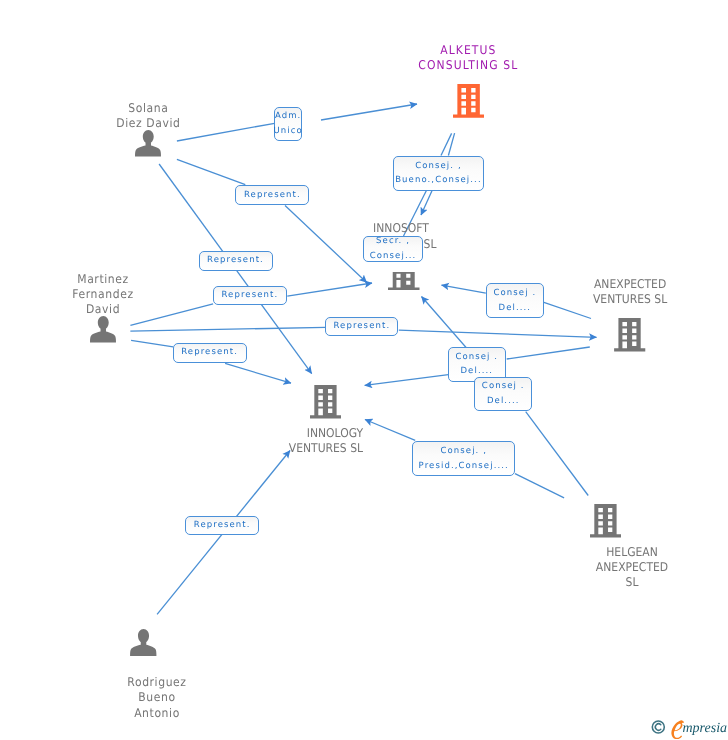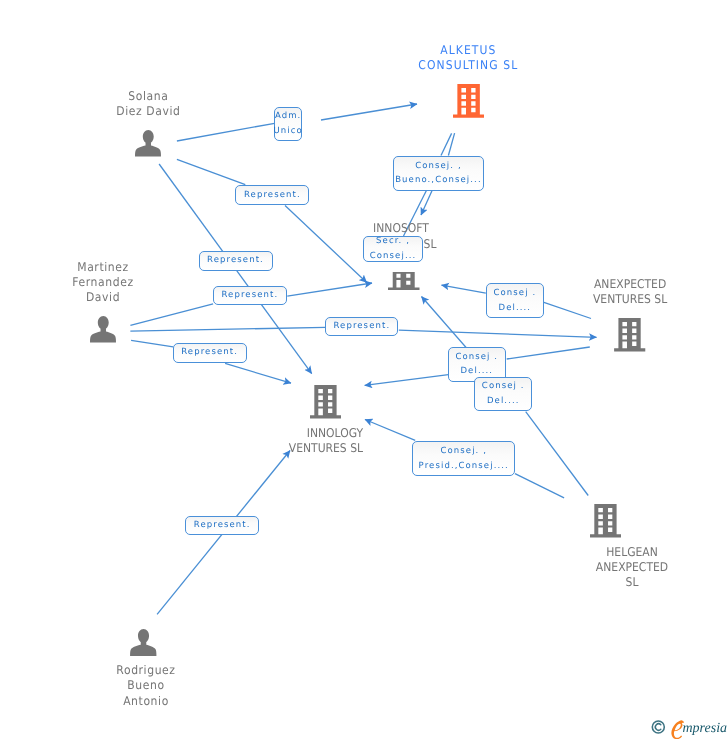--- a/index.html
+++ b/index.html
@@ -6,23 +6,23 @@
 body{width:728px;height:740px;background:#fff;position:relative;overflow:hidden;
      font-family:"DejaVu Sans",sans-serif;-webkit-font-smoothing:antialiased;
      text-rendering:geometricPrecision;}
 #stage{position:absolute;left:0;top:0;width:728px;height:740px;
   will-change:transform;transform:translateZ(0);}
 svg#edges{position:absolute;left:0;top:0;width:728px;height:740px;pointer-events:none;}
 .node{position:absolute;}
 .nicon{position:absolute;display:block;}
 .ntext{position:absolute;text-align:center;color:#757575;font-size:12px;
   font-stretch:condensed;line-height:15.2px;white-space:nowrap;letter-spacing:0;}
-.ntext.person{letter-spacing:0.6px;}
+.ntext.person{letter-spacing:0.6px;margin-top:12px;}
 .ntext .ln{display:block;}
-.ntext.hl{letter-spacing:1.1px;color:#3b82f6;}
+.ntext.hl{letter-spacing:1.1px;color:#a21caf;}
 .elabel{position:absolute;box-sizing:border-box;border:1.25px solid #4a90d9;border-radius:5px;
   background:linear-gradient(180deg,#f3f3f3 0%,#fbfbfb 38%,#ffffff 100%);color:#1f6fc4;
   font-size:8.5px;line-height:14.7px;text-align:center;letter-spacing:1.1px;
   display:flex;flex-direction:column;align-items:center;justify-content:center;}
 .elabel .ln{display:block;white-space:nowrap;}
 #logo{position:absolute;left:650px;top:713px;}
 </style>
 </head>
 <body>
 
@@ -77,21 +77,21 @@
         <span class="ln">Martinez</span>
         <span class="ln">Fernandez</span>
         <span class="ln">David</span>
       </div>
     </div>
 <div class="node">
       <svg class="nicon" width="26.5" height="27" viewBox="0 0 100 102.4" style="left:130.2px;top:629px">
 <path fill="#757575" d="M51 0 C38.5 0 30 11.5 30 25.5 C30 39.5 38.5 53 51 53 C63.5 53 72 39.5 72 25.5 C72 11.5 63.5 0 51 0 Z
 M40.5 47 L40.5 60 C26 63.5 9 69 4 76 C0.8 80.5 0 88 0 102.4 L100 102.4 C100 88 99.2 80.5 96 76 C91 69 74 63.5 61.5 60 L61.5 47 Z"></path>
 </svg>
-      <div class="ntext person" style="left:146px;top:663.2px;transform:translateX(-50%);">
+      <div class="ntext person" style="left:157px;top:663.2px;transform:translateX(-50%);">
         <span class="ln">Rodriguez</span>
         <span class="ln">Bueno</span>
         <span class="ln">Antonio</span>
       </div>
     </div>
 <div class="node">
       <svg class="nicon" width="31.5" height="33.8" viewBox="0 0 100 107.5" style="left:452.6px;top:84px">
 <path fill="#ff6633" fill-rule="evenodd" d="M13.8 0 L85.3 0 L85.3 97.4 L100 97.4 L100 107.5 L0 107.5 L0 97.4 L13.8 97.4 Z
 M26.6 13.0 L41.3 13.0 L41.3 26.7 L26.6 26.7 Z M57.8 13.0 L71.6 13.0 L71.6 26.7 L57.8 26.7 Z
 M26.6 34.0 L41.3 34.0 L41.3 47.8 L26.6 47.8 Z M57.8 34.0 L71.6 34.0 L71.6 47.8 L57.8 47.8 Z

